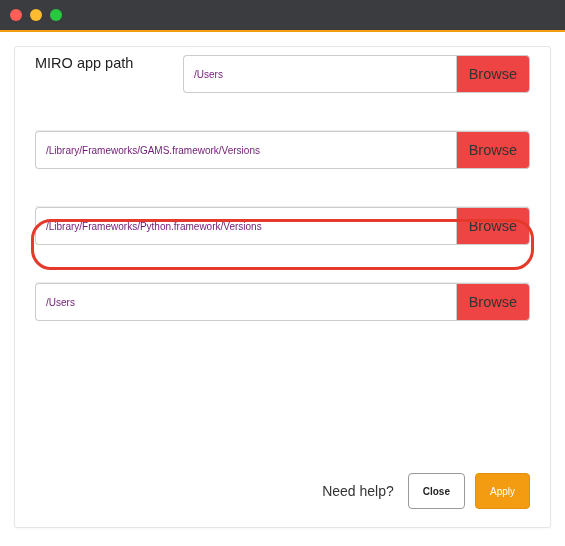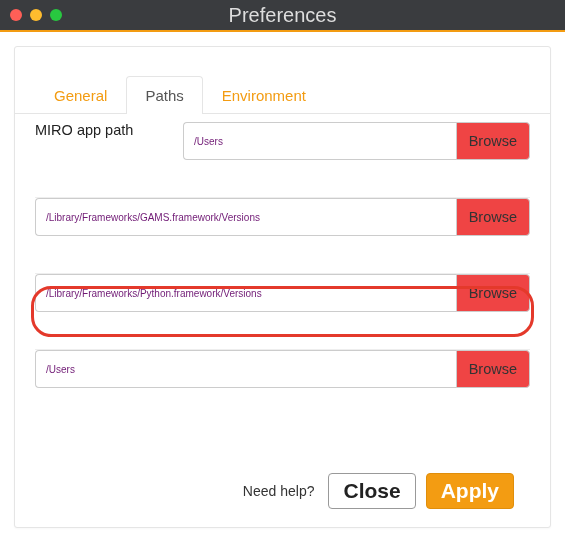--- a/index.html
+++ b/index.html
@@ -120,71 +120,65 @@
     border: 3px solid #e4392b;
     border-radius: 20px;
     left: -4px;
     right: -4px;
     top: 12px;
     bottom: 12px;
     pointer-events: none;
   }
   .footer {
     position: absolute;
-    right: 36px;
+    right: 20px;
     bottom: 18px;
     display: flex;
     align-items: center;
     gap: 10px;
   }
   .need-help {
     font-size: 14px;
     color: #333;
     margin-right: 4px;
   }
   .btn {
     height: 36px;
     padding: 0 14px;
-    font-size: 21px;
+    font-size: 10px;
     border-radius: 4px;
     cursor: pointer;
   }
   .btn-close {
     background: #fff;
     border: 1px solid #999;
     color: #222;
     font-weight: 600;
   }
   .btn-apply {
     background: #f39c12;
     border: 1px solid #e08e0b;
     color: #fff;
-    font-weight: 700;
+    font-weight: 400;
   }
 </style>
 </head>
 <body>
 
 <div class="titlebar">
   <div class="traffic-lights">
     <div class="light red"></div>
     <div class="light yellow"></div>
     <div class="light green"></div>
   </div>
-  <div class="titlebar-title">Preferences</div>
 </div>
 
 <div class="window-body">
   <div class="card">
 
-    <div class="tabs">
-      <div class="tab">General</div>
-      <div class="tab active">Paths</div>
-      <div class="tab">Environment</div>
-    </div>
 
     <div class="form-area">
 
       <div class="form-row">
         <div class="form-label">MIRO app path</div>
         <div class="input-group">
           <input class="path-input" value="/Users" style="">
           <button class="browse-btn">Browse</button>
         </div>
       </div>

